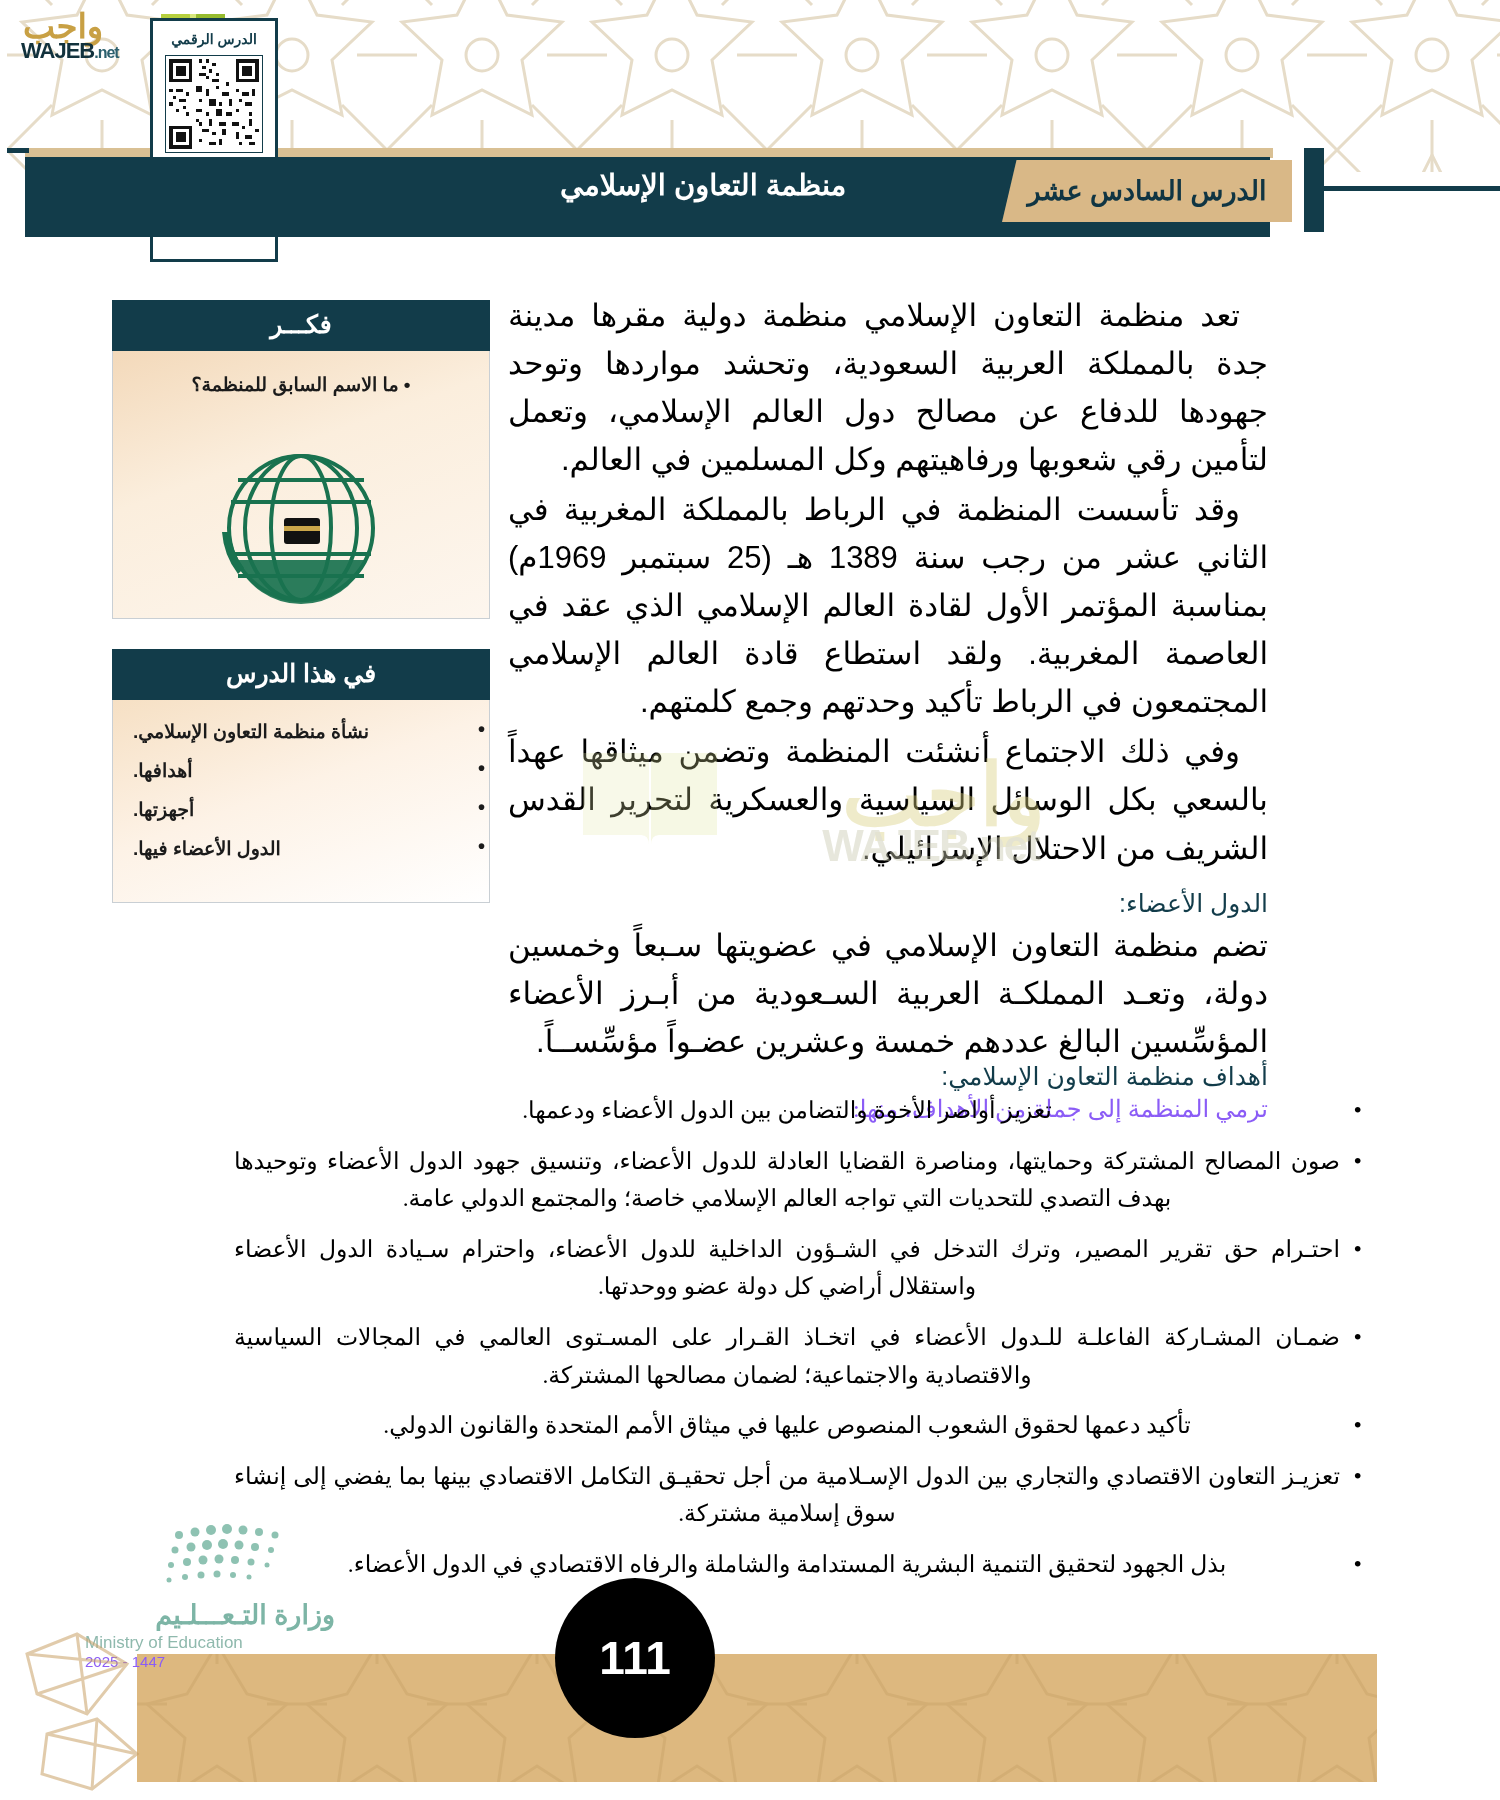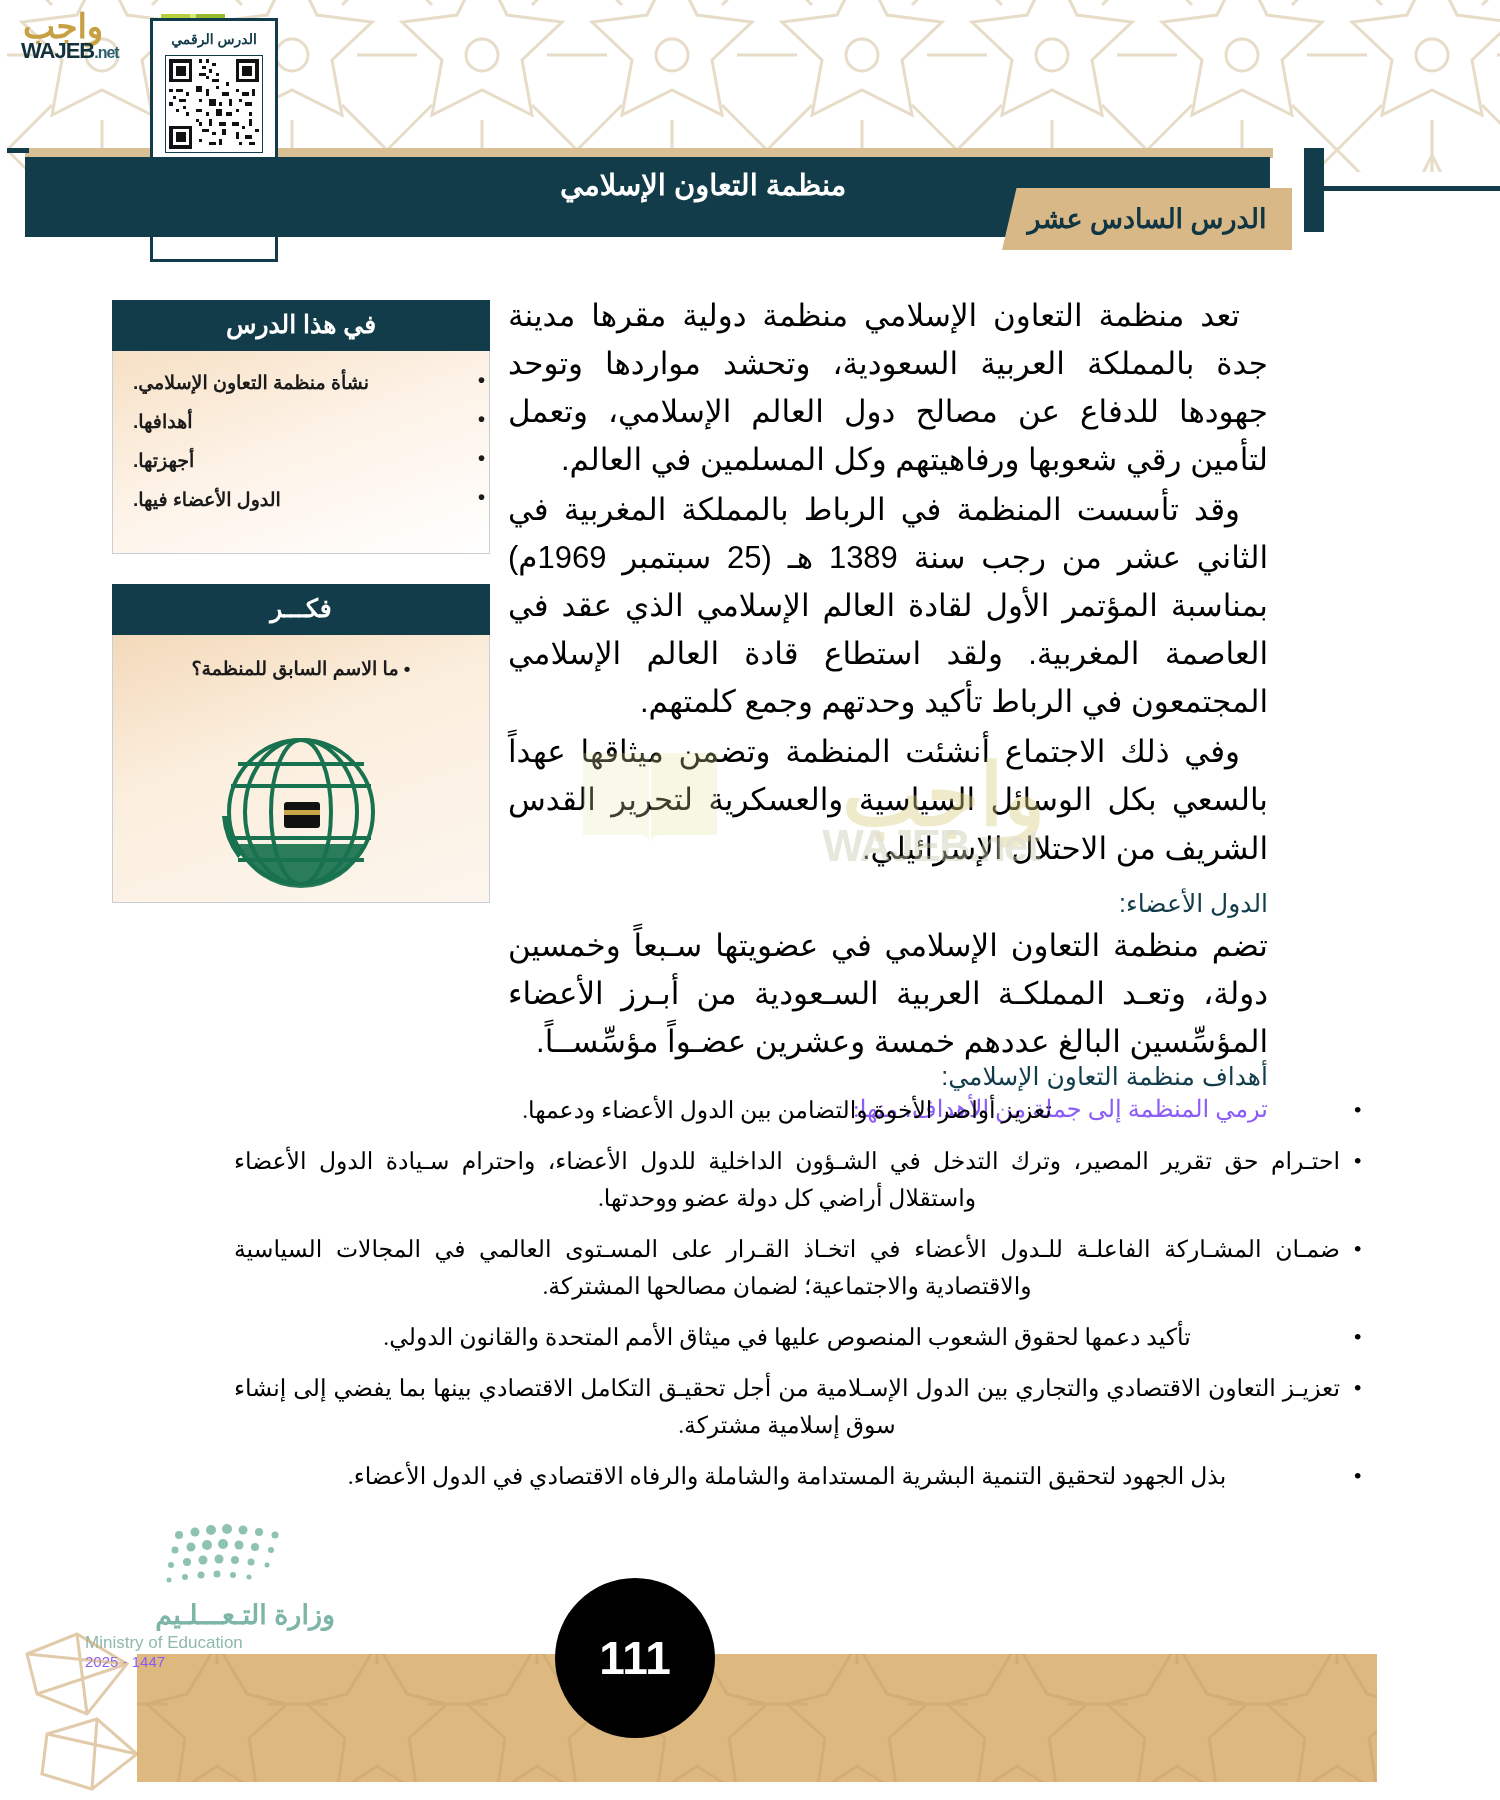--- a/index.html
+++ b/index.html
@@ -63,21 +63,20 @@
 
   
   .lesson-tab {
     position: absolute;
     top: 160px;
     right: 208px;
     width: 290px;
     height: 62px;
     background: #d9b887;
     clip-path: polygon(5% 0, 100% 0, 100% 100%, 0 100%);
-    margin-top: 28px;
   }
   .lesson-tab span {
     display: block;
     text-align: center;
     line-height: 62px;
     color: #103543;
     font-family: "Liberation Sans", sans-serif;
     font-weight: bold;
     font-size: 27px;
     direction: rtl;
@@ -522,52 +521,52 @@
   <div class="header-title">منظمة التعاون الإسلامي</div>
   <div class="lesson-tab">
     <span>الدرس السادس عشر</span>
   </div>
   <div class="tab-connector"></div>
   <div class="tab-rule"></div>
 
   <div class="side-col">
 
     <div class="box">
-      <div class="box-head">في هذا الدرس</div>
-      <div class="box-body">
-        <ul>
-          <li>نشأة منظمة التعاون الإسلامي.</li>
-          <li>أهدافها.</li>
-          <li>أجهزتها.</li>
-          <li>الدول الأعضاء فيها.</li>
-        </ul>
-      </div>
-    </div>
-
-    <div class="box">
       <div class="box-head">فكـــر</div>
       <div class="think-body">
         <div class="think-q">• ما الاسم السابق للمنظمة؟</div>
         <svg class="oic-logo" viewBox="0 0 190 172">
           <g fill="none" stroke="#19724f" stroke-width="4">
             <ellipse cx="95" cy="88" rx="72" ry="72"></ellipse>
             <ellipse cx="95" cy="88" rx="30" ry="72"></ellipse>
             <ellipse cx="95" cy="88" rx="56" ry="72"></ellipse>
             <path d="M25 62 H165 M25 114 H165 M32 40 H158 M32 136 H158"></path>
           </g>
           <path d="M23 88 a72 72 0 0 0 144 0 a72 72 0 0 0 -144 0 Z" fill="none"></path>
           <path d="M30 120 a70 70 0 0 0 130 0 Z" fill="#19724f" opacity="0.92"></path>
           <path d="M24 92 a71 71 0 0 0 14 36 l-6 6 a78 78 0 0 1 -16 -42 Z" fill="#19724f"></path>
           <g>
             <rect x="78" y="78" width="36" height="26" rx="3" fill="#111"></rect>
             <rect x="78" y="86" width="36" height="5" fill="#caa64a"></rect>
           </g>
         </svg>
       </div>
     </div>
+
+    <div class="box">
+      <div class="box-head">في هذا الدرس</div>
+      <div class="box-body">
+        <ul>
+          <li>نشأة منظمة التعاون الإسلامي.</li>
+          <li>أهدافها.</li>
+          <li>أجهزتها.</li>
+          <li>الدول الأعضاء فيها.</li>
+        </ul>
+      </div>
+    </div>
   </div>
 
   <div class="main-col">
     <p>تعد منظمة التعاون الإسلامي منظمة دولية مقرها مدينة جدة بالمملكة العربية السعودية، وتحشد مواردها وتوحد جهودها للدفاع عن مصالح دول العالم الإسلامي، وتعمل لتأمين رقي شعوبها ورفاهيتهم وكل المسلمين في العالم.</p>
     <p>وقد تأسست المنظمة في الرباط بالمملكة المغربية في الثاني عشر من رجب سنة 1389 هـ (25 سبتمبر 1969م) بمناسبة المؤتمر الأول لقادة العالم الإسلامي الذي عقد في العاصمة المغربية. ولقد استطاع قادة العالم الإسلامي المجتمعون في الرباط تأكيد وحدتهم وجمع كلمتهم.</p>
     <p>وفي ذلك الاجتماع أنشئت المنظمة وتضمن ميثاقها عهداً بالسعي بكل الوسائل السياسية والعسكرية لتحرير القدس الشريف من الاحتلال الإسرائيلي.</p>
     <div class="sec-head">الدول الأعضاء:</div>
     <p class="tight">تضم منظمة التعاون الإسلامي في عضويتها سـبعاً وخمسين دولة، وتعـد المملكـة العربية السـعودية من أبـرز الأعضاء المؤسِّسين البالغ عددهم خمسة وعشرين عضـواً مؤسِّســاً.</p>
   </div>
 
@@ -580,20 +579,21 @@
     </svg>
   </div>
 
   <div class="goals">
     <div class="sec-head">أهداف منظمة التعاون الإسلامي:</div>
     <div class="lead">ترمي المنظمة إلى جملة من الأهداف، منها:</div>
   </div>
 
   <ul class="goal-list">
     <li>تعزيز أواصر الأخوة والتضامن بين الدول الأعضاء ودعمها.</li>
+    <li>صون المصالح المشتركة وحمايتها، ومناصرة القضايا العادلة للدول الأعضاء، وتنسيق جهود الدول الأعضاء وتوحيدها بهدف التصدي للتحديات التي تواجه العالم الإسلامي خاصة؛ والمجتمع الدولي عامة.</li>
     <li>احتـرام حق تقرير المصير، وترك التدخل في الشـؤون الداخلية للدول الأعضاء، واحترام سـيادة الدول الأعضاء واستقلال أراضي كل دولة عضو ووحدتها.</li>
     <li>ضمـان المشـاركة الفاعلـة للـدول الأعضاء في اتخـاذ القـرار على المسـتوى العالمي في المجالات السياسية والاقتصادية والاجتماعية؛ لضمان مصالحها المشتركة.</li>
     <li>تأكيد دعمها لحقوق الشعوب المنصوص عليها في ميثاق الأمم المتحدة والقانون الدولي.</li>
     <li>تعزيـز التعاون الاقتصادي والتجاري بين الدول الإسـلامية من أجل تحقيـق التكامل الاقتصادي بينها بما يفضي إلى إنشاء سوق إسلامية مشتركة.</li>
     <li>بذل الجهود لتحقيق التنمية البشرية المستدامة والشاملة والرفاه الاقتصادي في الدول الأعضاء.</li>
   </ul>
 
   <div class="footer-band">
     <svg class="footer-pattern" width="1240" height="170" viewBox="0 0 1240 170" xmlns="http://www.w3.org/2000/svg">
       <defs>

